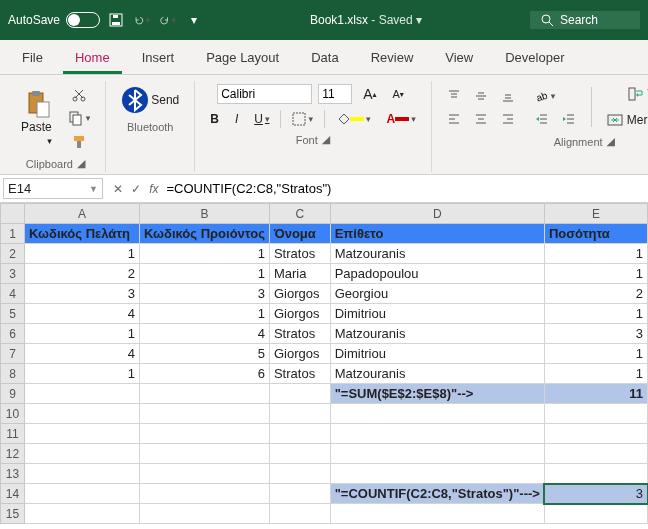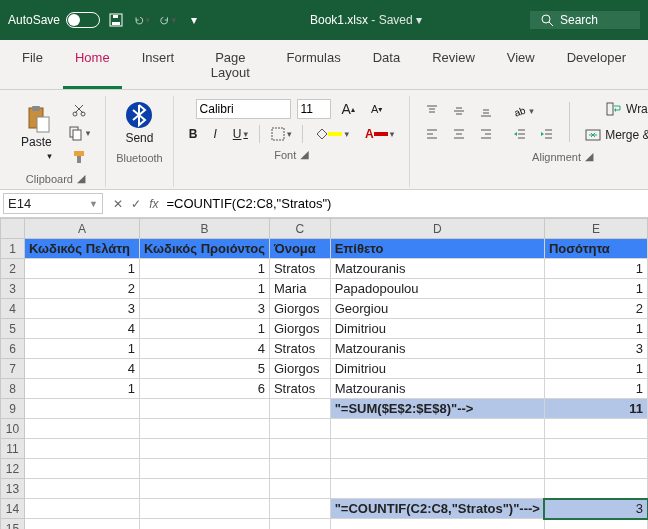--- a/index.html
+++ b/index.html
@@ -16,21 +16,21 @@
   .tabs { background: #f3f2f1; display: flex; padding: 4px 10px 0; gap: 8px; border-bottom: 1px solid #d0d0d0; text-align: center; }
   .tab { padding: 6px 12px; font-size: 13px; color: #3b3b3b; cursor: pointer; border-bottom: 3px solid transparent; }
   .tab.active { color: #be185d; border-bottom-color: #0f7b41; }
   .ribbon { background: #f3f2f1; display: flex; border-bottom: 1px solid #d0d0d0; padding: 6px 6px 2px; }
   .group { border-right: 1px solid #d8d8d8; padding: 2px 10px; display: flex; flex-direction: column; align-items: center; }
   .group:last-child { border-right: none; }
   .group-row { display: flex; gap: 6px; align-items: center; margin-bottom: 4px; }
   .group-label { font-size: 11px; color: #666; display: flex; align-items: center; gap: 4px; }
   .btn { background: #fff0; border: 1px solid transparent; padding: 2px 4px; display: inline-flex; align-items: center; justify-content: center; cursor: pointer; }
   .paste-big { display:flex; flex-direction:column; align-items:flex-end; gap:2px; font-size:12px; }
-  .send-big { display:flex; flex-direction:column; align-items:center; gap:2px; font-size:12px; }
+  .send-big { display:flex; flex-direction:row; align-items:center; gap:2px; font-size:12px; }
   select.fake, input.fake { border: 1px solid #c8c8c8; font-size: 12px; background:#fff; padding:1px 3px; height:20px; }
   .font-name { width:95px; }
   .font-size { width:34px; }
   .bold { font-weight:bold; }
   .italic { font-style:italic; }
   .underline { text-decoration: underline; }
   .color-swatch { width:14px; height:4px; display:block; }
   .wrap-merge { display:flex; flex-direction:column; gap:4px; }
   .wrap-merge .item { display:flex; align-items:center; gap:4px; font-size:12px; white-space:nowrap; }
   .namebox-row { display:flex; align-items:center; border-bottom:1px solid #d0d0d0; background:#fff; }
@@ -97,21 +97,20 @@
       </svg>
     <span>Search</span>
   </div>
 </div>
 
 <div class="tabs">
   <div class="tab">File</div>
   <div class="tab active">Home</div>
   <div class="tab">Insert</div>
   <div class="tab">Page Layout</div>
-  <div class="tab">Formulas</div>
   <div class="tab">Data</div>
   <div class="tab">Review</div>
   <div class="tab">View</div>
   <div class="tab">Developer</div>
 </div>
 
 <div class="ribbon">
   <div class="group">
     <div class="group-row">
       <div class="paste-big btn">

